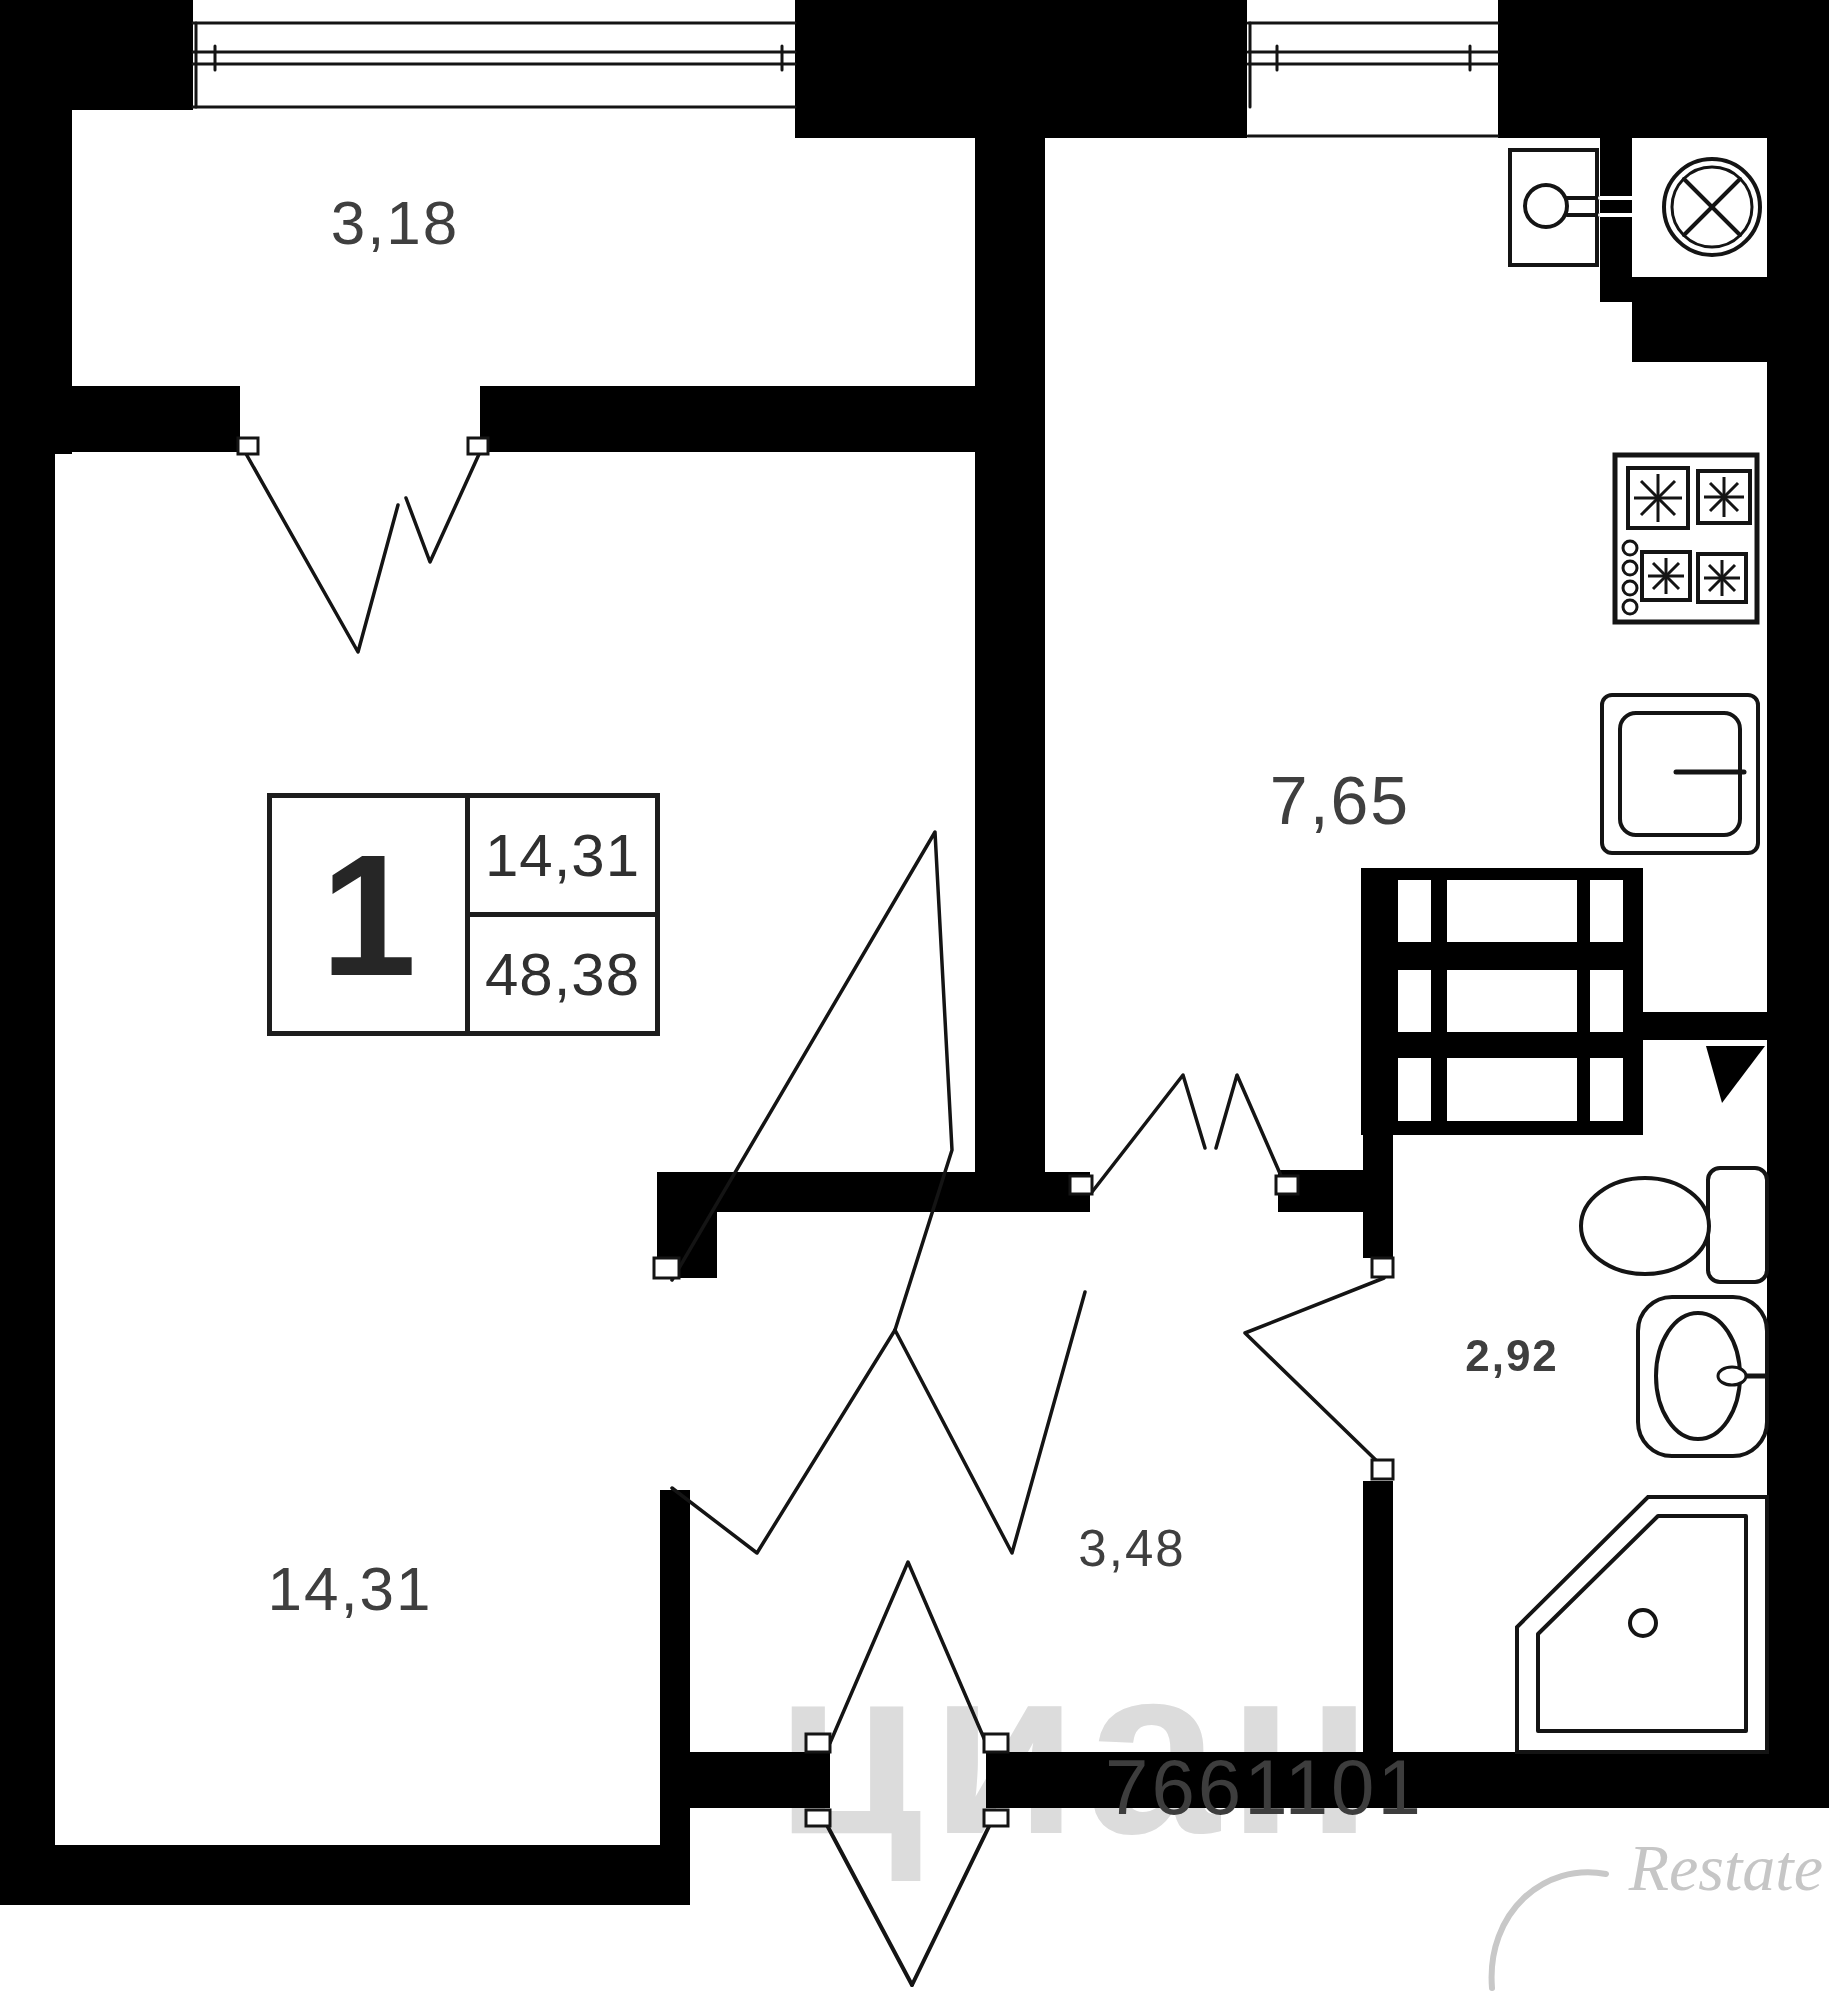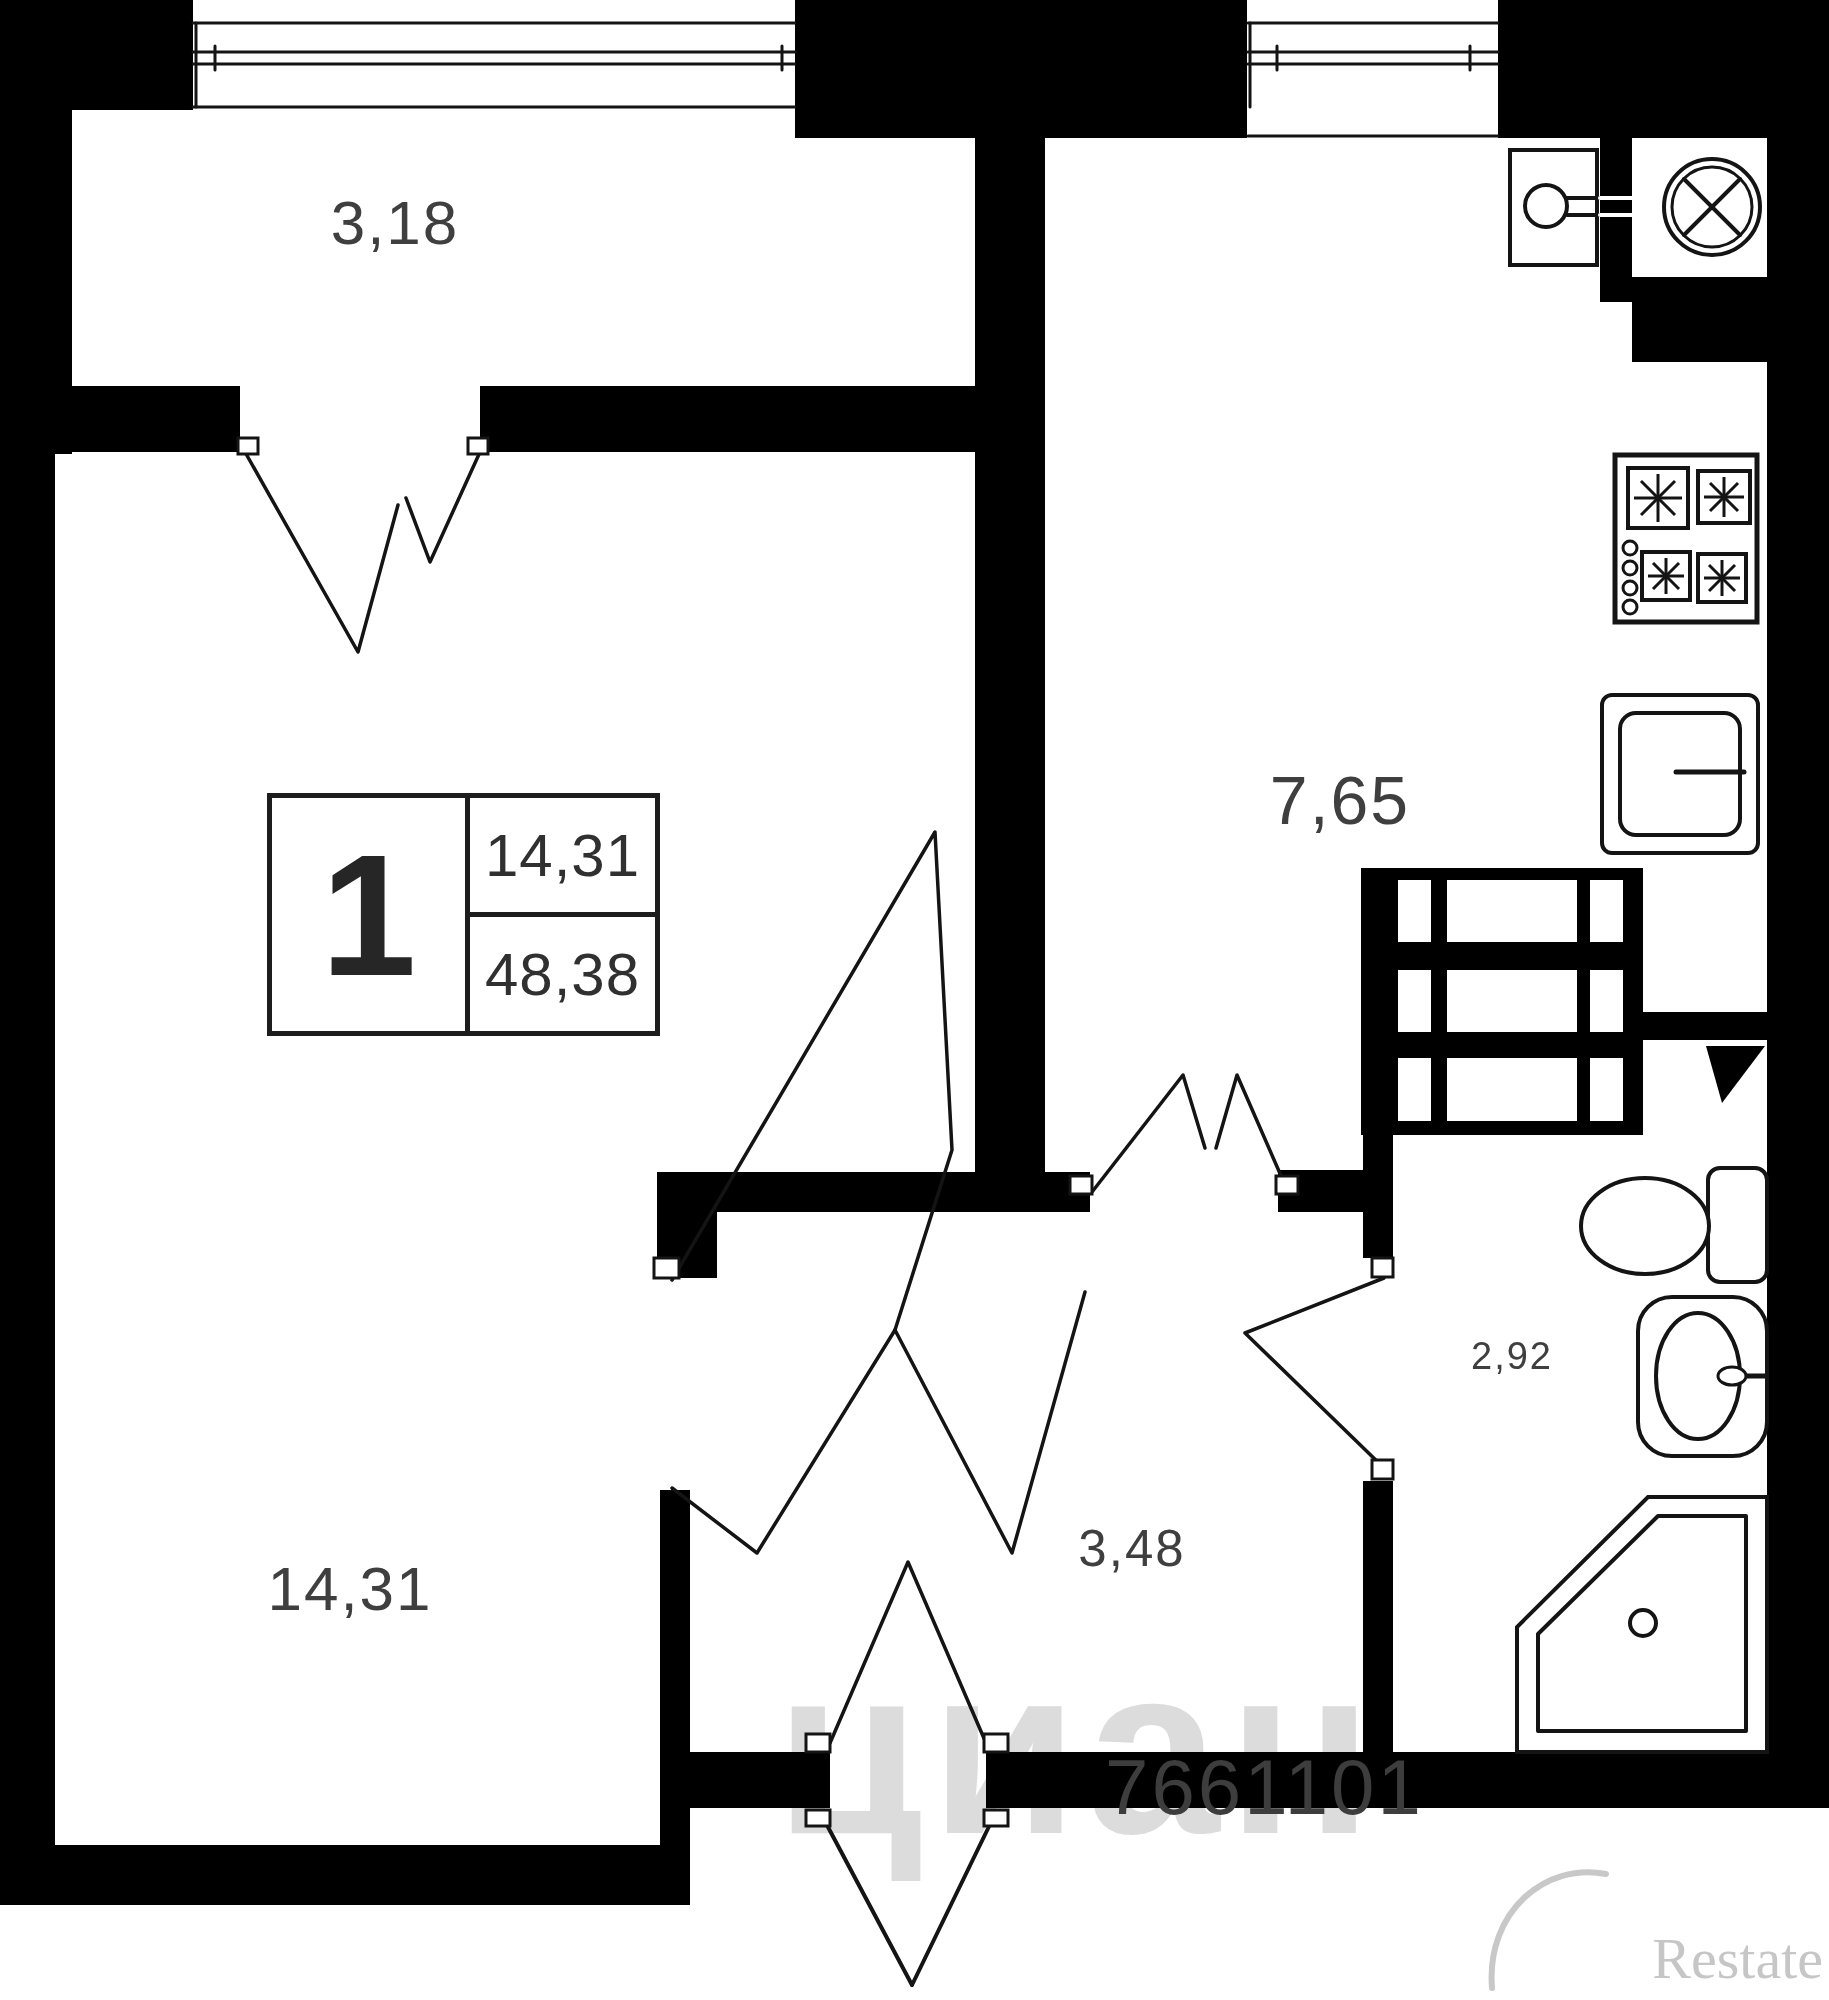--- a/index.html
+++ b/index.html
@@ -14,22 +14,22 @@
            font-size:172px;font-weight:600;line-height:1;color:#262626;
            border-right:5px solid #1d1d1d;box-sizing:border-box;}
   .infobox .col{flex:1;display:flex;flex-direction:column;}
   .infobox .col .c{flex:1;display:flex;align-items:center;justify-content:center;
            font-size:60px;font-weight:500;color:#303030;letter-spacing:1px;}
   .infobox .col .c:first-child{border-bottom:5px solid #1d1d1d;}
   .wm-portal{position:absolute;left:775px;top:1630px;font-size:240px;font-weight:700;
            color:#dcdcdc;letter-spacing:8px;z-index:0;line-height:1;}
   .wm-id{position:absolute;left:1105px;top:1748px;font-size:78px;font-weight:400;color:#3d3d3d;
            letter-spacing:3px;z-index:4;line-height:1;}
-  .wm-brand{position:absolute;right:6px;top:1930px;font-family:"Liberation Serif",serif;
-           font-size:58px;color:#c6c6c6;z-index:3;line-height:1;}
+  .wm-brand{position:absolute;right:6px;top:1835px;font-family:"Liberation Serif",serif;
+           font-style:italic;font-size:66px;color:#c6c6c6;z-index:3;line-height:1;}
 </style>
 </head>
 <body>
 
 <div id="stage">
   <div class="wm-portal">циан</div>
   <svg id="plan-svg" width="1829" height="2000" viewBox="0 0 1829 2000">
       <rect x="0" y="0" width="193" height="110" fill="#000000"></rect>
       <rect x="0" y="108" width="72" height="346" fill="#000000"></rect>
       <rect x="0" y="108" width="55" height="1797" fill="#000000"></rect>
@@ -153,21 +153,21 @@
       <rect x="806" y="1734" width="24" height="18" fill="#ffffff" stroke="#141414" stroke-width="3"></rect>
       <rect x="984" y="1734" width="24" height="18" fill="#ffffff" stroke="#141414" stroke-width="3"></rect>
       <rect x="806" y="1810" width="24" height="16" fill="#ffffff" stroke="#141414" stroke-width="3"></rect>
       <rect x="984" y="1810" width="24" height="16" fill="#ffffff" stroke="#141414" stroke-width="3"></rect>
     </svg>
   <div id="labels">
       <div class="rlabel" style="left: 395px; top: 222px; font-size: 62px;">3,18</div>
       <div class="rlabel" style="left: 350px; top: 1588px; font-size: 62px;">14,31</div>
       <div class="rlabel" style="left: 1340px; top: 800px; font-size: 68px;">7,65</div>
       <div class="rlabel" style="left: 1132px; top: 1548px; font-size: 51px;">3,48</div>
-      <div class="rlabel" style="left: 1512px; top: 1356px; font-size: 38px;">2,92</div>
+      <div class="rlabel" style="left: 1512px; top: 1356px; font-size: 44px; font-weight: bold;">2,92</div>
     </div>
   <div class="infobox">
     <div class="cell-num">1</div>
     <div class="col">
       <div class="c">14,31</div>
       <div class="c">48,38</div>
     </div>
   </div>
   <div class="wm-id">7661101</div>
   <div class="wm-brand">Restate</div>

